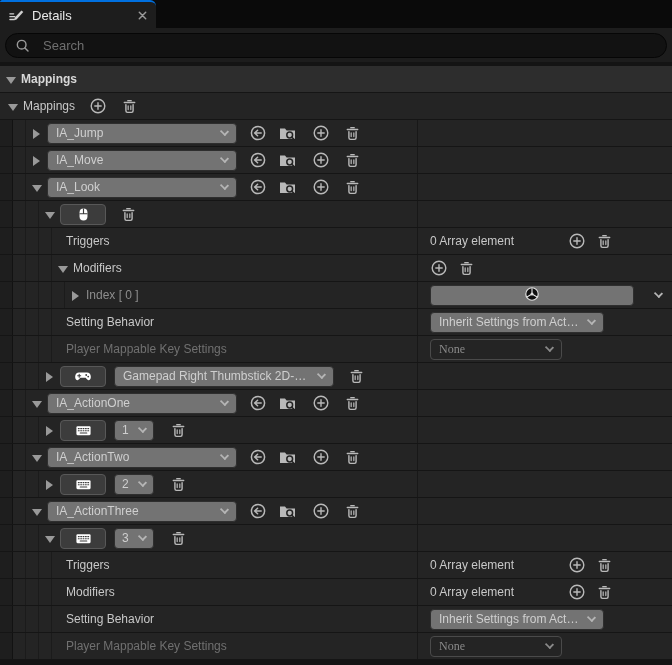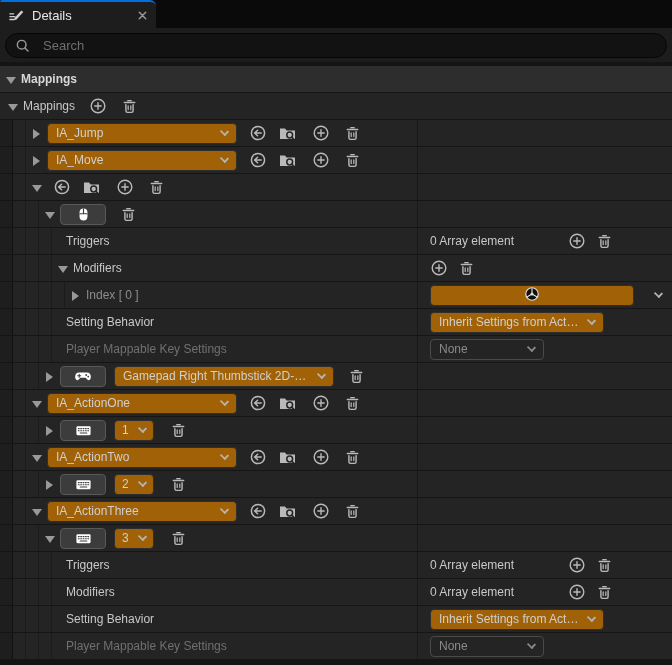--- a/index.html
+++ b/index.html
@@ -55,39 +55,39 @@
     border-style:solid; border-width:7px 5px 0 5px;
     border-color:#999 transparent transparent transparent;
   }
   
   .lbl { color:#c8c8c8; font-size:12px; white-space:nowrap; }
   .lbl.bold { font-weight:bold; color:#d8d8d8; }
   .lbl.dim { color:#707070; }
   .arrtext { color:#c8c8c8; font-size:12px; width:128px; flex:0 0 auto; }
   
   .combo {
-    height:21px; background:#a16207; border:1px solid #2e2e2e; border-radius:4px;
+    height:21px; background:#737373; border:1px solid #2e2e2e; border-radius:4px;
     display:flex; align-items:center; padding:0 8px; gap:7px; color:#cfcfcf; font-size:12px;
     flex:0 0 auto; white-space:nowrap; overflow:hidden;
   }
   .combo .ctext { flex:1; overflow:hidden; text-overflow:ellipsis; }
   .chev {
     width:7px; height:7px; flex:0 0 auto;
     border-right:2px solid #b5b5b5; border-bottom:2px solid #b5b5b5;
     transform:rotate(45deg) scaleY(0.85); margin-top:-4px;
   }
   .combo.disabled { background:transparent; border:1px solid #4a4a4a; color:#8a8a8a; }
   .combo.disabled .chev { border-color:#8a8a8a; }
   .w-asset { width:190px; }
   .w-mouse { width:133px; }
   .w-gamepad { width:220px; }
   .w-key { width:40px; padding:0 7px; }
   .w-negate { width:204px;flex-direction:column; }
   .w-inherit { width:174px; }
-  .w-none { width:114px; }
+  .w-none { width:132px;font-family:Liberation Serif, serif; }
   
   .devbtn {
     width:46px; height:21px; background:#3c3c3c; border:1px solid #585858; border-radius:4px;
     display:flex; align-items:center; justify-content:center; flex:0 0 auto;
   }
   
   .icbtn { display:flex; align-items:center; justify-content:center; flex:0 0 auto; color:#b9b9b9; }
   .icbtn.pad-l { margin-left:8px; }
   .mla { margin-left:auto; margin-right:10px; }
   .hidden-defs { position:absolute; width:0; height:0; overflow:hidden; }
@@ -269,20 +269,24 @@
           </span>
       </div>
       <div class="vcol"></div>
     </div>
 
     <div class="row">
       <div class="gutter"></div>
         <div class="ind"></div>
       <div class="namecol">
         <span class="exp down"></span>
+        <div class="combo w-asset">
+          <span class="ctext">IA_Look</span>
+            <span class="chev"></span>
+        </div>
         <span class="icbtn" style="margin-left:6px">
             <svg width="18" height="18">
               <use href="#i-use"></use>
             </svg>
           </span>
         <span class="icbtn" style="margin-left:5px">
             <svg width="19" height="18">
               <use href="#i-browse"></use>
             </svg>
           </span>

